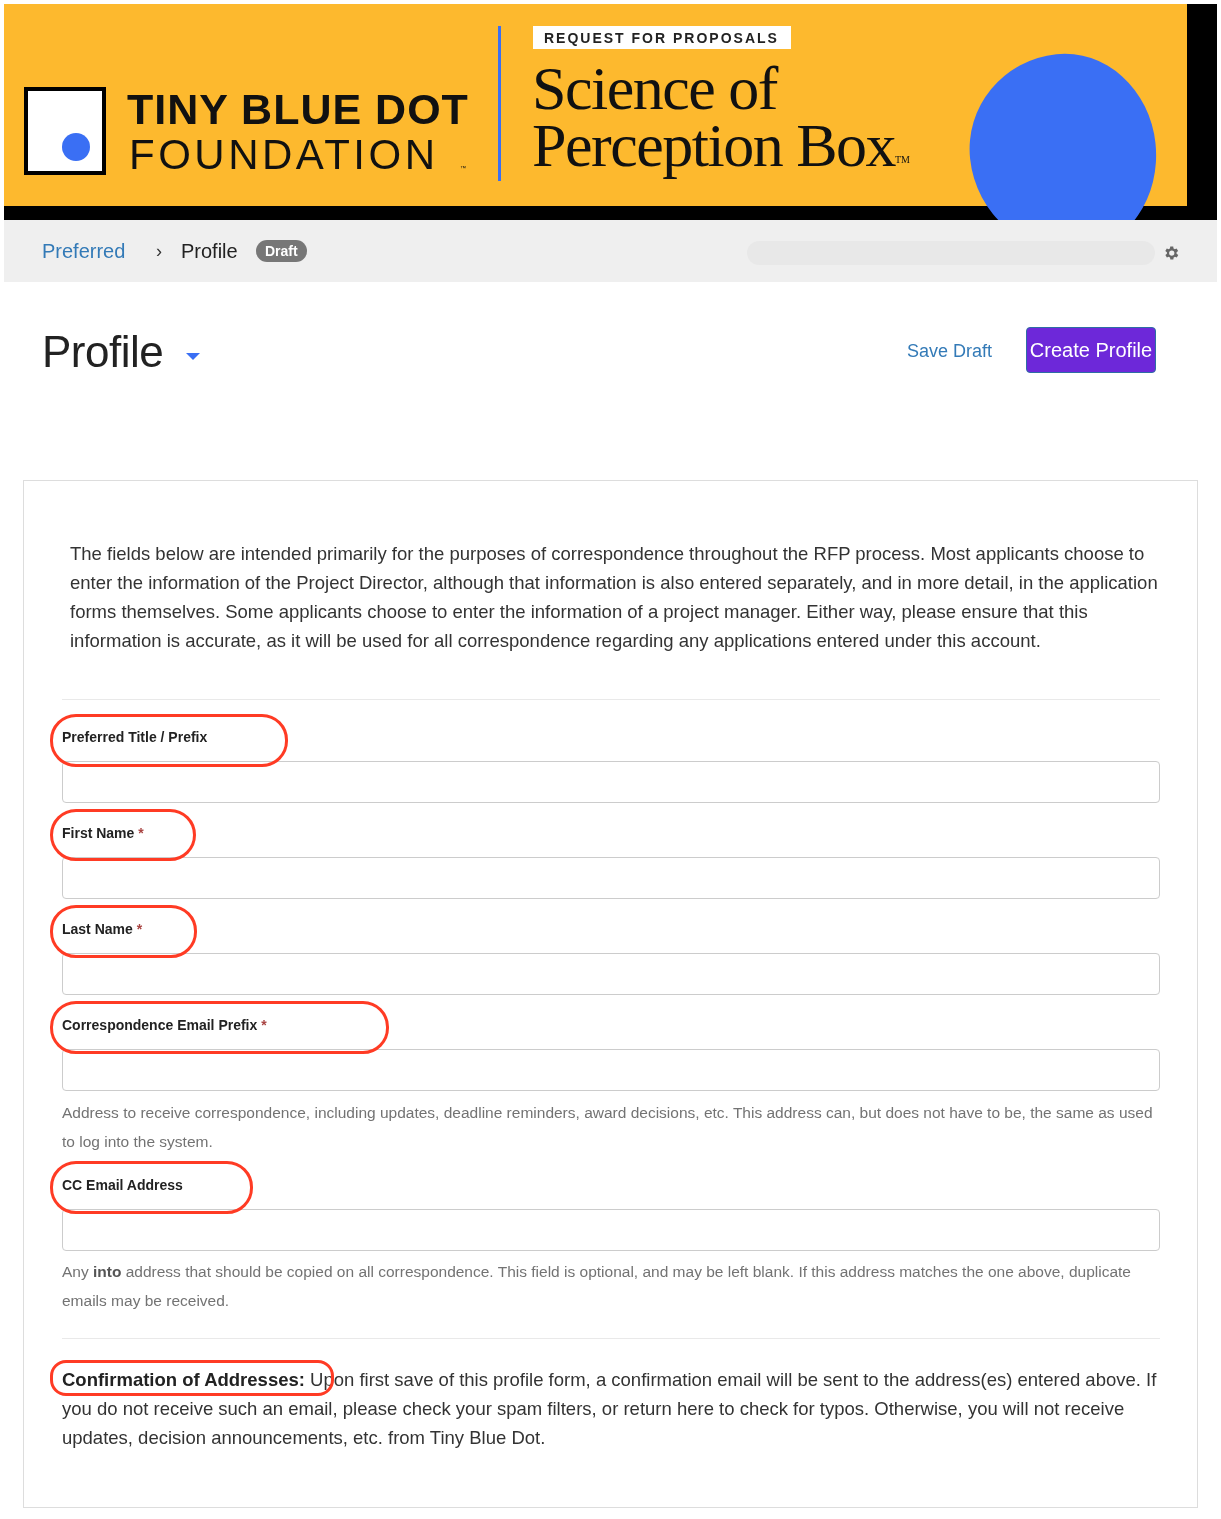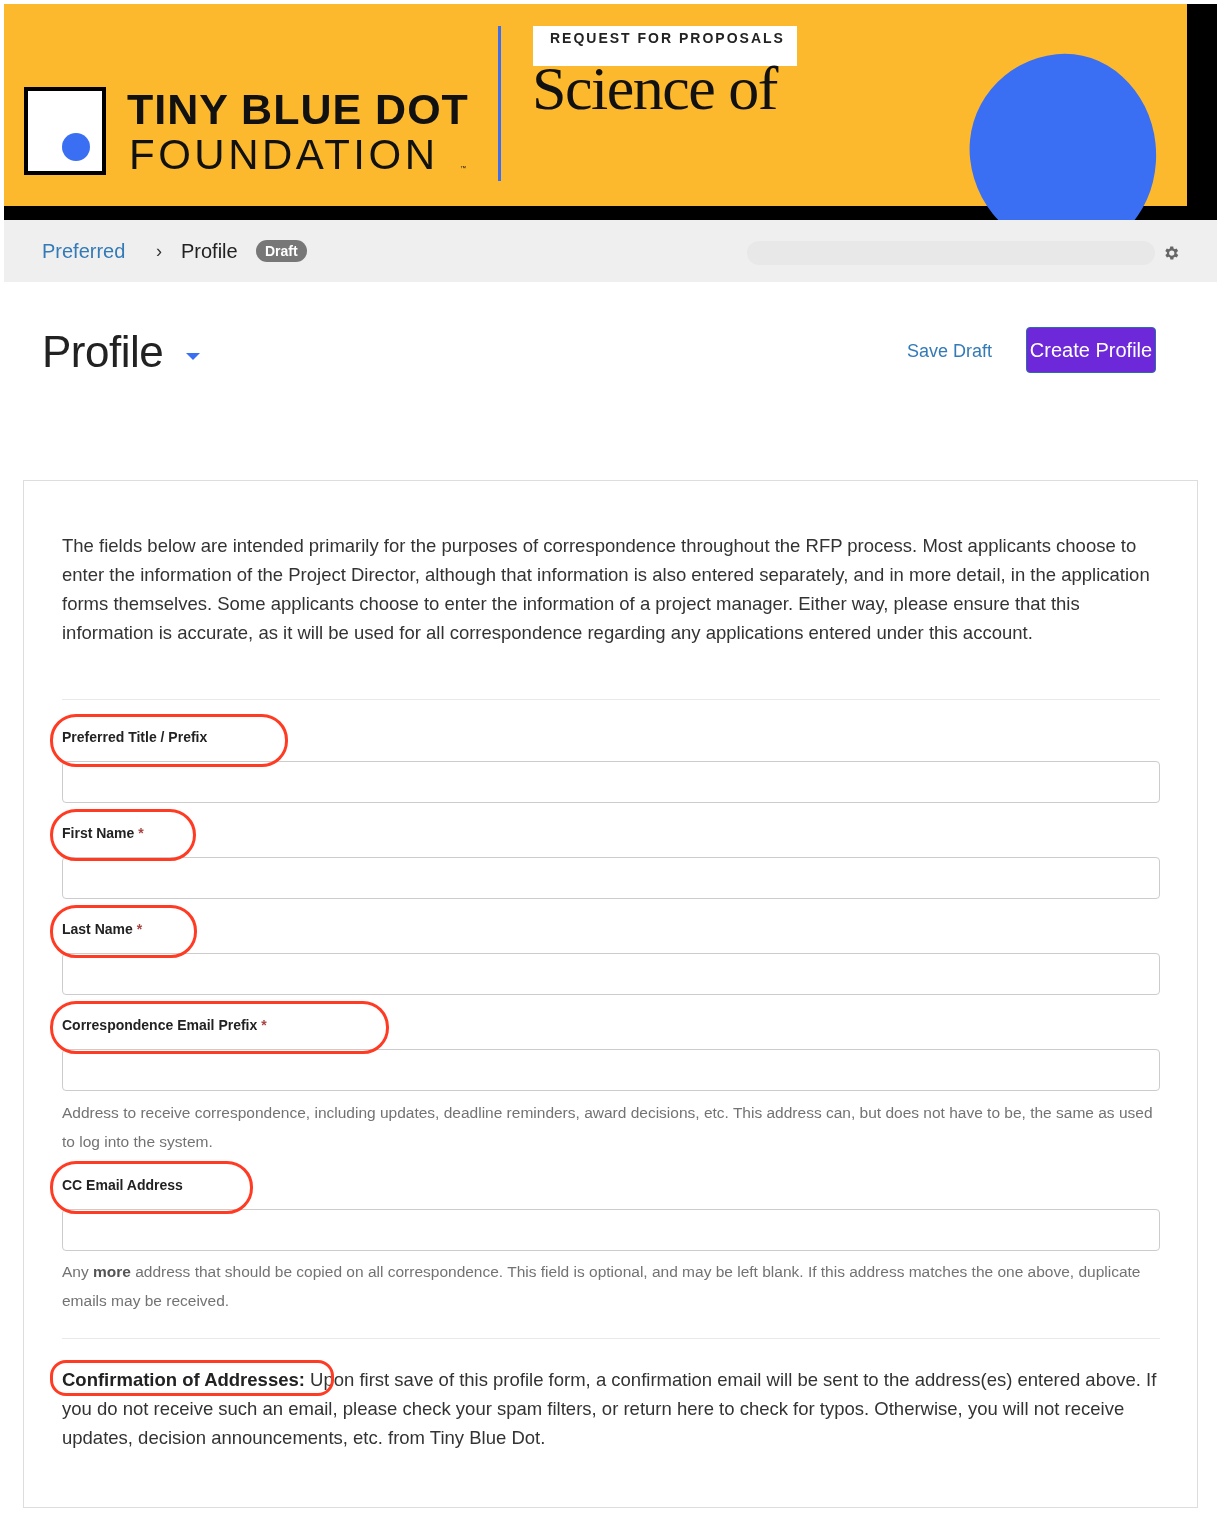--- a/index.html
+++ b/index.html
@@ -8,21 +8,21 @@
 
   
   .banner { position: absolute; left: 4px; top: 4px; width: 1213px; height: 216px; background: #000; overflow: hidden; }
   .banner-yellow { position: absolute; left: 0; top: 0; width: 1183px; height: 202px; background: #fdb92e; }
   .logo-box { position: absolute; left: 20px; top: 83px; width: 82px; height: 88px; border: 4px solid #000; background: #fff; }
   .logo-dot { position: absolute; left: 34px; top: 42px; width: 28px; height: 28px; border-radius: 50%; background: #3a6ff4; }
   .logo-text-1 { position: absolute; left: 123px; top: 84px; font-size: 43px; font-weight: 700; letter-spacing: 1px; color: #111; line-height: 1; }
   .logo-text-2 { position: absolute; left: 125px; top: 130px; font-size: 42px; font-weight: 400; letter-spacing: 3.5px; color: #111; line-height: 1; text-align: right; }
   .logo-tm { position: absolute; left: 456px; top: 161px; font-size: 6px; color: #111; }
   .banner-divider { position: absolute; left: 494px; top: 22px; width: 3px; height: 155px; background: #3a6ff4; }
-  .rfp-tag { position: absolute; left: 529px; top: 22px; height: 40px; padding: 0 12px 0 17px; background: #fff; font-size: 14px; font-weight: 700; letter-spacing: 2px; line-height: 24px; color: #222; }
+  .rfp-tag { position: absolute; left: 529px; top: 22px; height: 23px; padding: 0 12px 0 11px; background: #fff; font-size: 14px; font-weight: 700; letter-spacing: 2px; line-height: 24px; color: #222; }
   .program-title { position: absolute; left: 528px; top: 56px; font-family: "Liberation Serif", serif; font-size: 62px; line-height: 57px; letter-spacing: -1.5px; color: #111; }
   .program-tm { font-size: 10px; vertical-align: top; letter-spacing: 0; position: relative; top: 14px; }
   .blue-blob { position: absolute; left: 966px; top: 50px; width: 186px; height: 198px; background: #3a6ff4; border-radius: 52% 48% 46% 54% / 48% 50% 50% 52%; transform: rotate(-6deg); }
 
   
   .crumb-bar { position: absolute; left: 4px; top: 220px; width: 1213px; height: 62px; background: #efefef; }
   .crumb-home { position: absolute; left: 38px; top: 20px; font-size: 20px; color: #337ab7; text-decoration: none; }
   .crumb-sep { position: absolute; left: 152px; top: 21px; font-size: 18px; color: #333; }
   .crumb-current { position: absolute; left: 177px; top: 20px; font-size: 20px; color: #222; }
   .draft-badge { position: absolute; left: 252px; top: 20px; height: 22px; padding: 0 9px; border-radius: 11px; background: #777; color: #fff; font-size: 14px; font-weight: 700; line-height: 22px; }
@@ -30,21 +30,21 @@
   .gear { position: absolute; left: 1158px; top: 24px; width: 18px; height: 18px; }
 
   
   .page-title { position: absolute; left: 42px; top: 326px; font-size: 44px; font-weight: 400; color: #222; margin: 0; line-height: 52px; letter-spacing: -0.5px; }
   .title-caret { position: absolute; left: 186px; top: 353px; width: 0; height: 0; border-left: 7px solid transparent; border-right: 7px solid transparent; border-top: 7px solid #3a6ff4; }
   .save-draft { position: absolute; left: 907px; top: 341px; font-size: 18px; color: #337ab7; text-decoration: none; }
   .create-btn { position: absolute; left: 1026px; top: 327px; width: 130px; height: 46px; background: #6d28d9; border: 1px solid #2e6da4; border-radius: 4px; color: #fff; font-size: 20px; font-family: "Liberation Sans", sans-serif; padding: 0; cursor: pointer; }
 
   
   .panel { position: absolute; left: 23px; top: 480px; width: 1175px; height: 1028px; border: 1px solid #ddd; background: #fff; }
-  .intro { position: absolute; left: 38px; top: 50px; width: 1100px; font-size: 18.5px; line-height: 29px; color: #333; margin: 0; }
+  .intro { position: absolute; left: 38px; top: 50px; width: 1100px; font-size: 18.5px; line-height: 29px; color: #333; margin: 8px; }
   .hr { position: absolute; left: 38px; width: 1098px; height: 1px; background: #e9e9e9; }
 
   .field-label { position: absolute; left: 38px; font-size: 14px; font-weight: 700; color: #222; white-space: nowrap; }
   .req { color: #a94442; margin-left: 4px; }
   .field-input { position: absolute; left: 38px; width: 1098px; height: 42px; border: 1px solid #ccc; border-radius: 4px; background: #fff; font-size: 16px; padding: 6px 12px; font-family: "Liberation Sans", sans-serif; }
   .help { position: absolute; left: 38px; width: 1100px; font-size: 15.5px; line-height: 29px; color: #737373; margin: 0; }
   .help b { color: #555; }
 
   .annot { position: absolute; border: 3.5px solid #ff3b24; border-radius: 26px; pointer-events: none; }
 
@@ -60,20 +60,21 @@
   <div class="logo-box">
     <div class="logo-dot"></div>
   </div>
   <div class="logo-text-1">TINY BLUE DOT</div>
   <div class="logo-text-2">FOUNDATION</div>
   <div class="logo-tm">™</div>
   <div class="banner-divider"></div>
   <div class="rfp-tag">REQUEST FOR PROPOSALS</div>
   <div class="program-title">
     <div>Science of</div>
+    <div><span>Perception Box</span><span class="program-tm">TM</span></div>
   </div>
 </div>
 
 <div class="crumb-bar">
   <a class="crumb-home" href="#">Preferred</a>
   <span class="crumb-sep">›</span>
   <span class="crumb-current">Profile</span>
   <span class="draft-badge">Draft</span>
   <div class="crumb-search"></div>
   <svg class="gear" viewBox="0 0 24 24">
@@ -108,21 +109,21 @@
   <div class="field-label" style="top:536px">
     <span>Correspondence Email Prefix</span><span class="req">*</span>
   </div>
   <input class="field-input" style="top: 568px;" type="email" value="">
   <p class="help" style="top:617px">Address to receive correspondence, including updates, deadline reminders, award decisions, etc. This address can, but does not have to be, the same as used to log into the system.</p>
 
   <div class="field-label" style="top:696px">
     <span>CC Email Address</span>
   </div>
   <input class="field-input" style="top: 728px;" type="email" value="">
-  <p class="help" style="top:776px"><span>Any </span><b>more</b><span> address that should be copied on all correspondence. This field is optional, and may be left blank. If this address matches the one above, duplicate emails may be received.</span></p>
+  <p class="help" style="top:776px"><span>Any </span><b>into</b><span> address that should be copied on all correspondence. This field is optional, and may be left blank. If this address matches the one above, duplicate emails may be received.</span></p>
 
   <div class="hr" style="top:857px"></div>
 
   <p class="confirm"><b>Confirmation of Addresses:</b><span> Upon first save of this profile form, a confirmation email will be sent to the address(es) entered above. If you do not receive such an email, please check your spam filters, or return here to check for typos. Otherwise, you will not receive updates, decision announcements, etc. from Tiny Blue Dot.</span></p>
 </div>
 
 <div class="annot" style="left:50px;top:714px;width:238px;height:53px"></div>
 <div class="annot" style="left:50px;top:809px;width:146px;height:52px"></div>
 <div class="annot" style="left:50px;top:905px;width:147px;height:53px"></div>
 <div class="annot" style="left:50px;top:1001px;width:339px;height:53px"></div>

